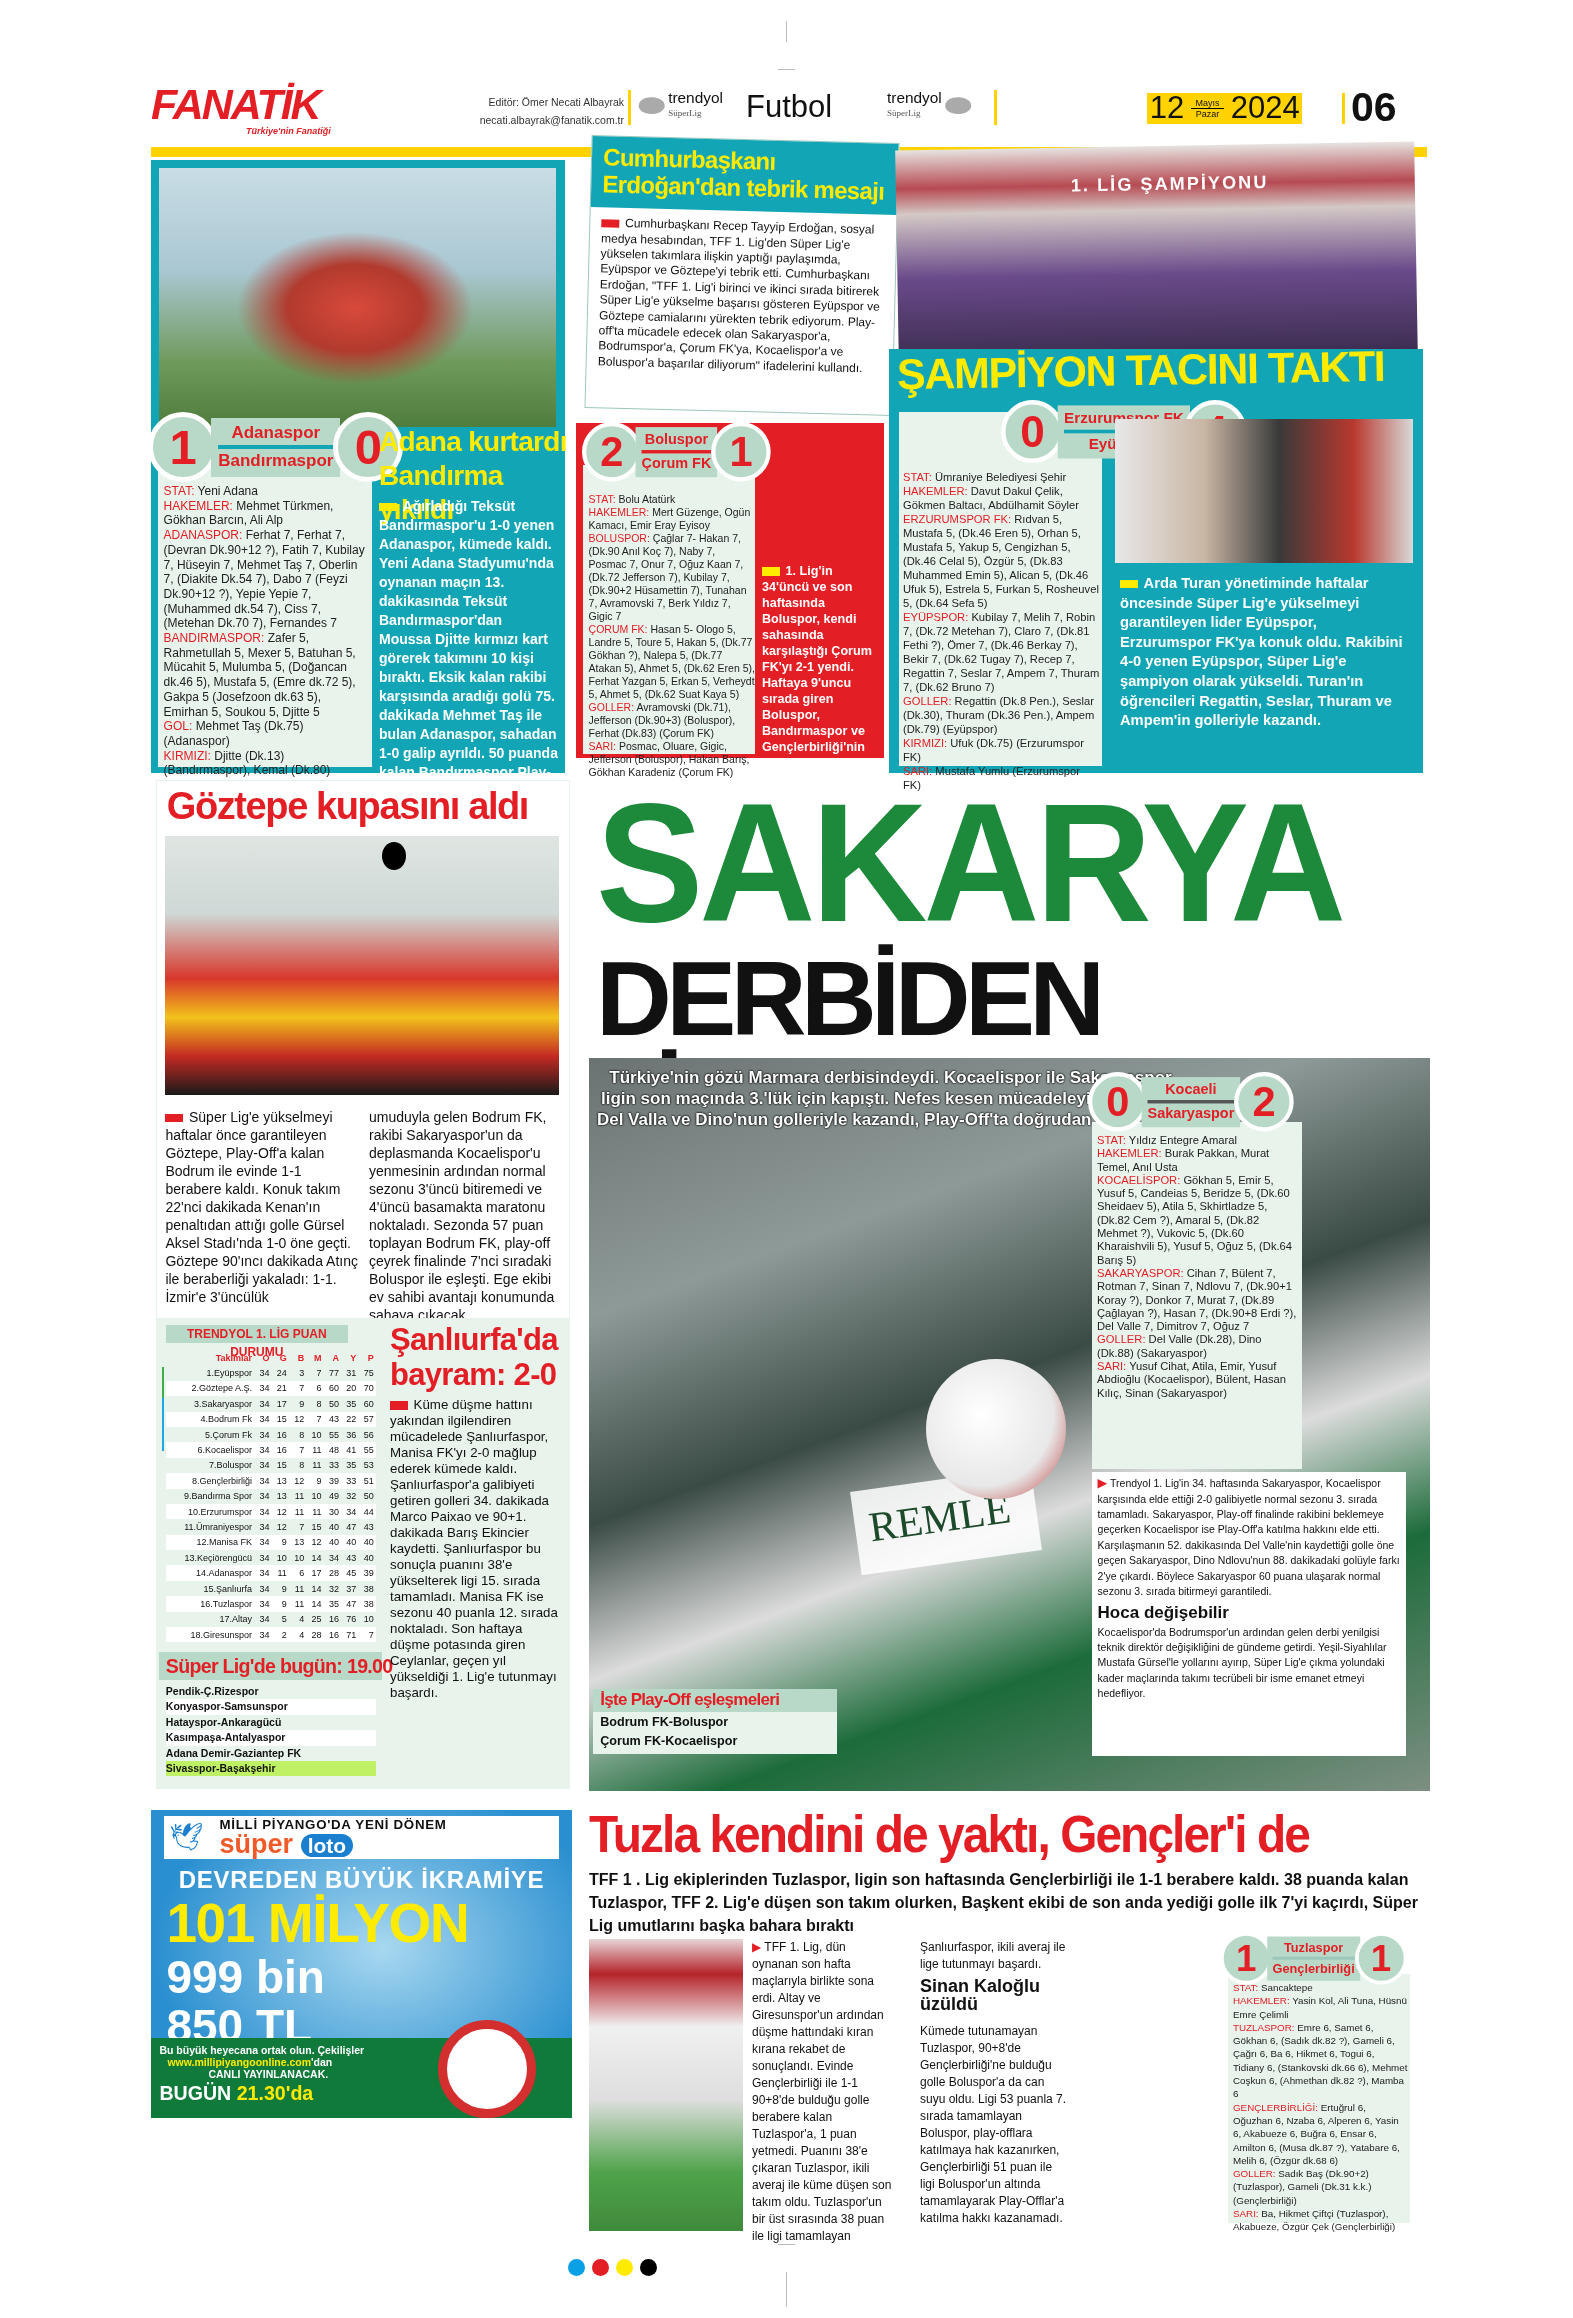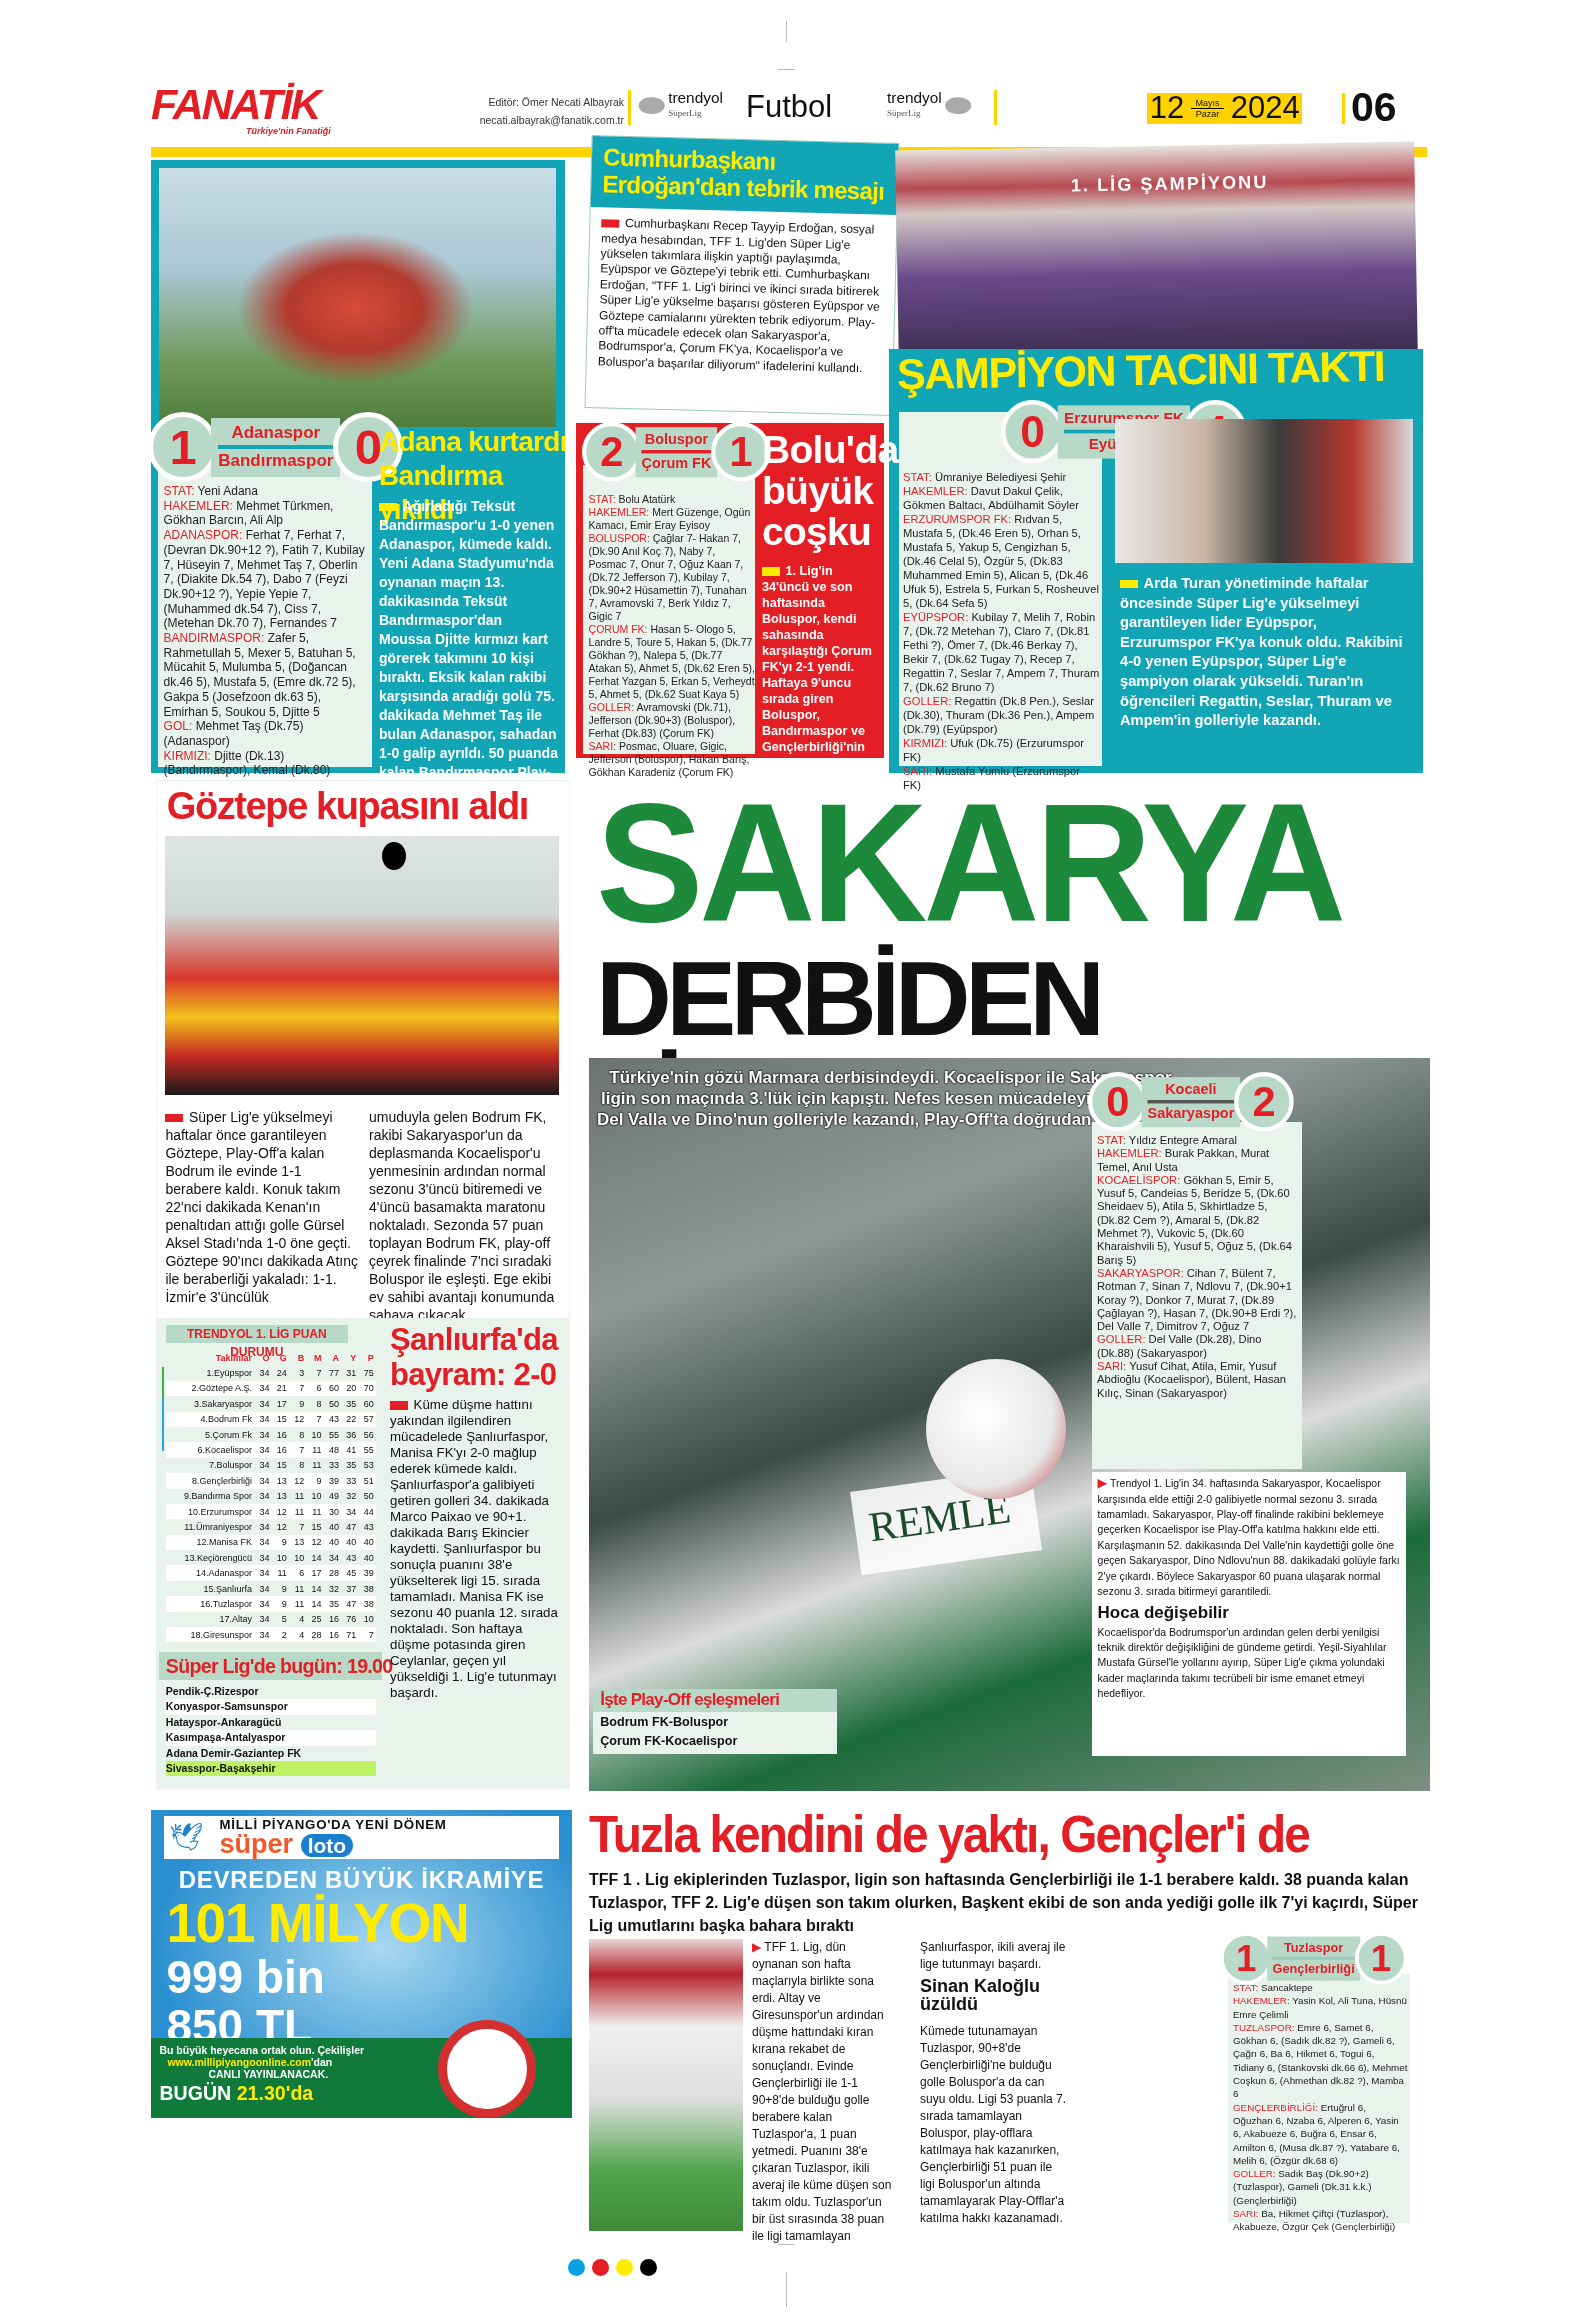--- a/index.html
+++ b/index.html
@@ -151,25 +151,20 @@
     <div class="score">1</div>
   </div>
   <div class="abs stat" style="left:12.6px;top:70px;width:167px;font-size:10.5px;line-height:13px">
     <div><span class="lbl">STAT:</span> <span>Bolu Atatürk</span></div>
     <div><span class="lbl">HAKEMLER:</span> <span>Mert Güzenge, Ogün Kamacı, Emir Eray Eyisoy</span></div>
     <div><span class="lbl">BOLUSPOR:</span> <span>Çağlar 7- Hakan 7, (Dk.90 Anıl Koç 7), Naby 7, Posmac 7, Onur 7, Oğuz Kaan 7, (Dk.72 Jefferson 7), Kubilay 7, (Dk.90+2 Hüsamettin 7), Tunahan 7, Avramovski 7, Berk Yıldız 7, Gigic 7</span></div>
     <div><span class="lbl">ÇORUM FK:</span> <span>Hasan 5- Ologo 5, Landre 5, Toure 5, Hakan 5, (Dk.77 Gökhan ?), Nalepa 5, (Dk.77 Atakan 5), Ahmet 5, (Dk.62 Eren 5), Ferhat Yazgan 5, Erkan 5, Verheydt 5, Ahmet 5, (Dk.62 Suat Kaya 5)</span></div>
     <div><span class="lbl">GOLLER:</span> <span>Avramovski (Dk.71), Jefferson (Dk.90+3) (Boluspor), Ferhat (Dk.83) (Çorum FK)</span></div>
     <div><span class="lbl">SARI:</span> <span>Posmac, Oluare, Gigic, Jefferson (Boluspor), Hakan Barış, Gökhan Karadeniz (Çorum FK)</span></div>
   </div>
-  <div class="abs cond" style="left:186px;top:5.6px;color:#fff;font-size:39px;line-height:41px;font-weight:900">
-    <div>Bolu'da</div>
-      <div>büyük</div>
-      <div>coşku</div>
-  </div>
   <div class="abs body-w" style="left:186px;top:140px;width:119px;font-size:12.6px;line-height:16px"><span class="bullet y"></span><span>1. Lig'in 34'üncü ve son haftasında Boluspor, kendi sahasında karşılaştığı Çorum FK'yı 2-1 yendi. Haftaya 9'uncu sırada giren Boluspor, Bandırmaspor ve Gençlerbirliği'nin puan kaybettiği haftada kazanarak 7'nci sıraya yükseldi ve adını Play-Off'lara yazdırdı.</span></div>
 </div>
 
 <div class="abs" style="left:156px;top:780px;width:414px;height:543px;background:#fff;border:1.4px solid #e8f3ec">
   <div class="abs cond red" style="left:9.8px;top:4.2px;font-size:38px;font-weight:900;letter-spacing:-1.4px">Göztepe kupasını aldı</div>
   <div class="abs photo" style="left:8.4px;top:55px;width:394px;height:259px;background:linear-gradient(180deg,#dfe6e2 0%,#cfd8d6 30%,#d8372b 55%,#f2c21b 70%,#c42a22 85%,#1a1a1a 100%)">
     <div style="position:absolute;left:217px;top:5.6px;width:24px;height:28px;border-radius:50%;background:#000"></div>
   </div>
   <div class="abs" style="left:8.4px;top:327px;width:193px;font-size:14px;line-height:18px"><span class="bullet r"></span><span>Süper Lig'e yükselmeyi haftalar önce garantileyen Göztepe, Play-Off'a kalan Bodrum ile evinde 1-1 berabere kaldı. Konuk takım 22'nci dakikada Kenan'ın penaltıdan attığı golle Gürsel Aksel Stadı'nda 1-0 öne geçti. Göztepe 90'ıncı dakikada Atınç ile beraberliği yakaladı: 1-1. İzmir'e 3'üncülük</span></div>
   <div class="abs" style="left:212px;top:327px;width:193px;font-size:14px;line-height:18px">umuduyla gelen Bodrum FK, rakibi Sakaryaspor'un da deplasmanda Kocaelispor'u yenmesinin ardından normal sezonu 3'üncü bitiremedi ve 4'üncü basamakta maratonu noktaladı. Sezonda 57 puan toplayan Bodrum FK, play-off çeyrek finalinde 7'nci sıradaki Boluspor ile eşleşti. Ege ekibi ev sahibi avantajı konumunda sahaya çıkacak.</div>

